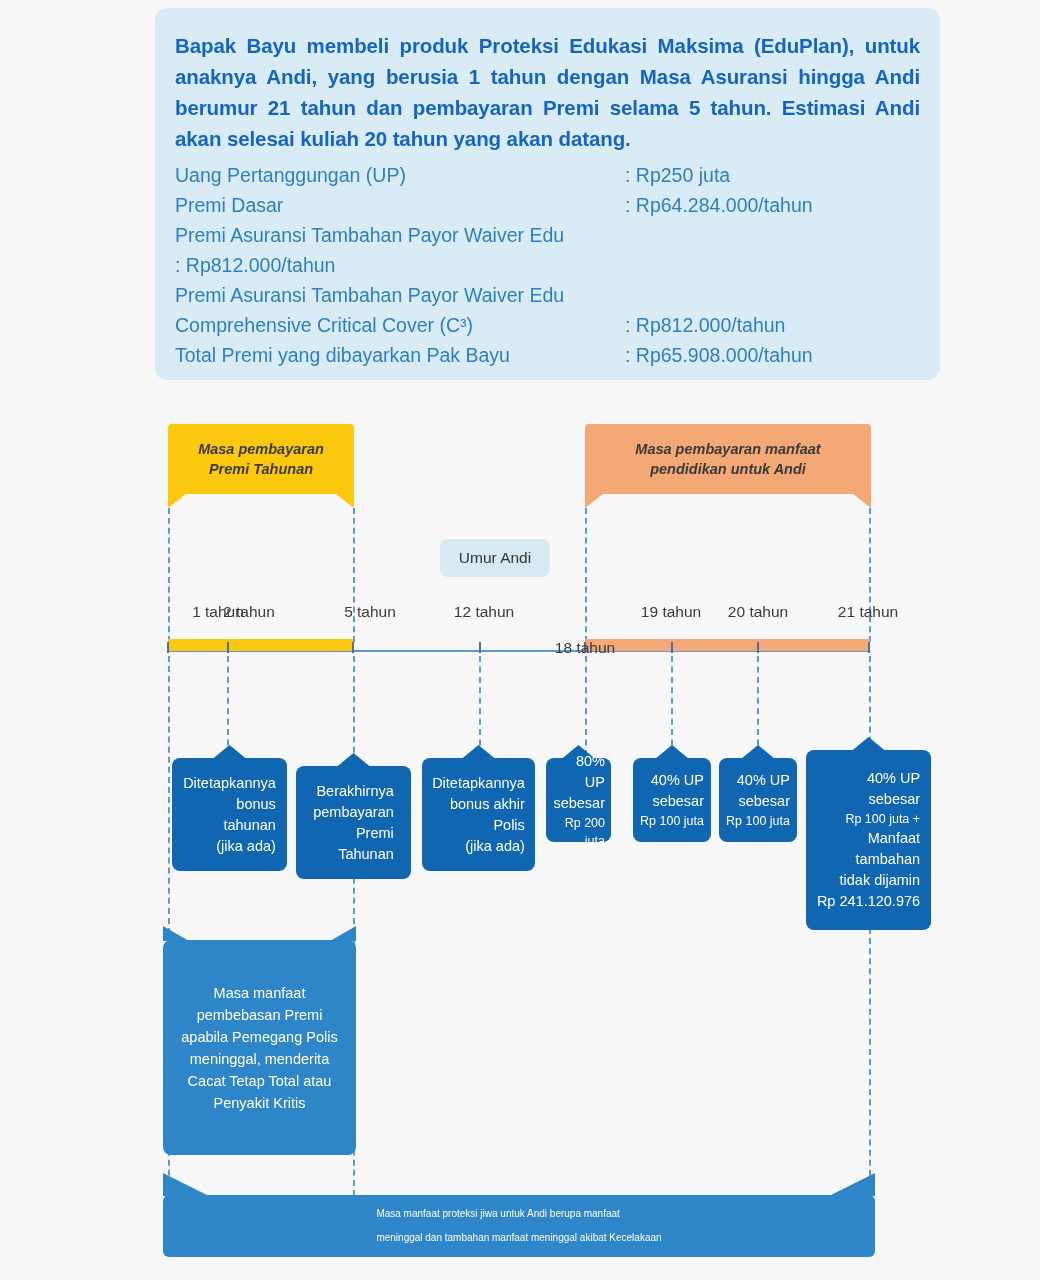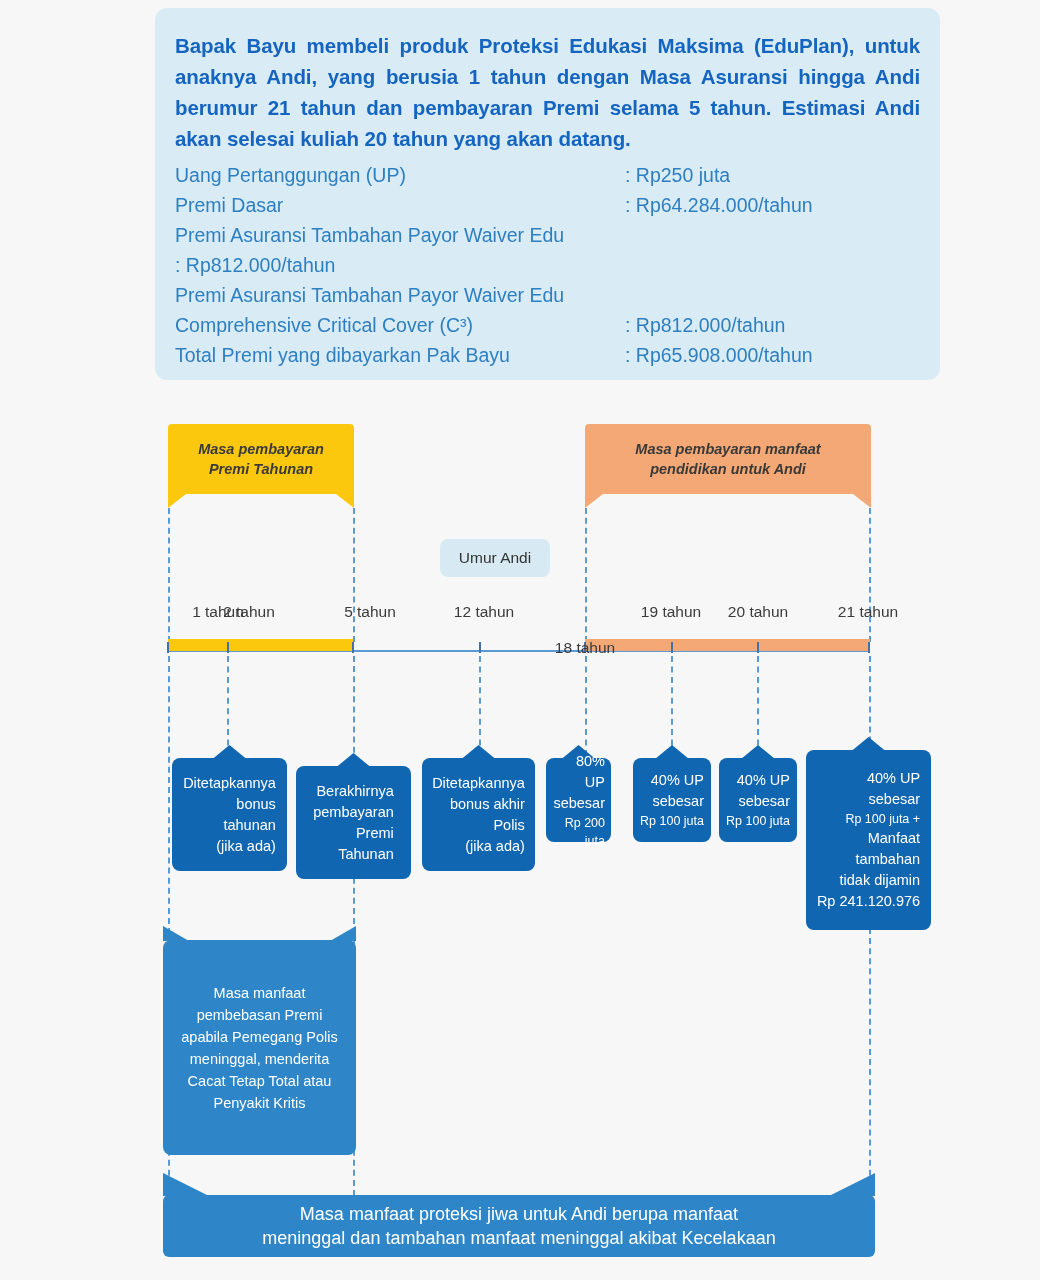--- a/index.html
+++ b/index.html
@@ -94,21 +94,21 @@
   #waiver-box .body{position:absolute;left:0;top:0;width:100%;height:100%;
     background:#2e86c8;border-radius:8px;}
   #waiver-box .cn-l,#waiver-box .cn-r{position:absolute;top:-14px;width:26px;height:15px;background:#2e86c8;}
   #waiver-box .cn-l{left:0;clip-path:polygon(0 0,100% 100%,0 100%);}
   #waiver-box .cn-r{right:0;clip-path:polygon(100% 0,100% 100%,0 100%);}
   #waiver-box .txt{position:relative;z-index:3;padding:0 10px;}
 
   
   #bottom-bar{
     position:absolute;left:163px;top:795px;width:712px;height:62px;
-    color:#fff;text-align:center;font-size:18px;line-height:24px;
+    color:#fff;text-align:left;font-size:10px;line-height:24px;
     display:flex;align-items:center;justify-content:center;
   }
   #bottom-bar .body{position:absolute;left:0;top:0;width:100%;height:100%;
     background:#2e86c8;border-radius:6px;}
   #bottom-bar .cn-l,#bottom-bar .cn-r{position:absolute;top:-22px;width:46px;height:23px;background:#2e86c8;}
   #bottom-bar .cn-l{left:0;clip-path:polygon(0 0,100% 100%,0 100%);}
   #bottom-bar .cn-r{right:0;clip-path:polygon(100% 0,100% 100%,0 100%);}
   #bottom-bar .txt{position:relative;z-index:3;}
 </style>
 </head>

